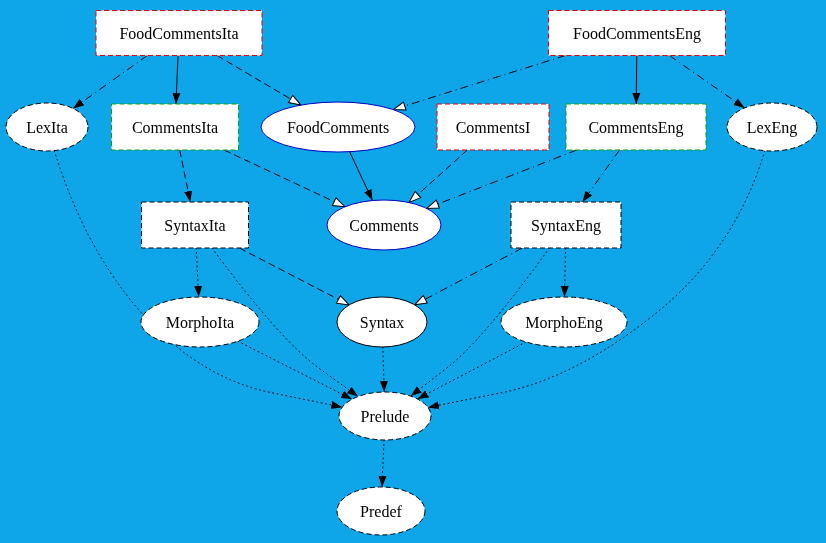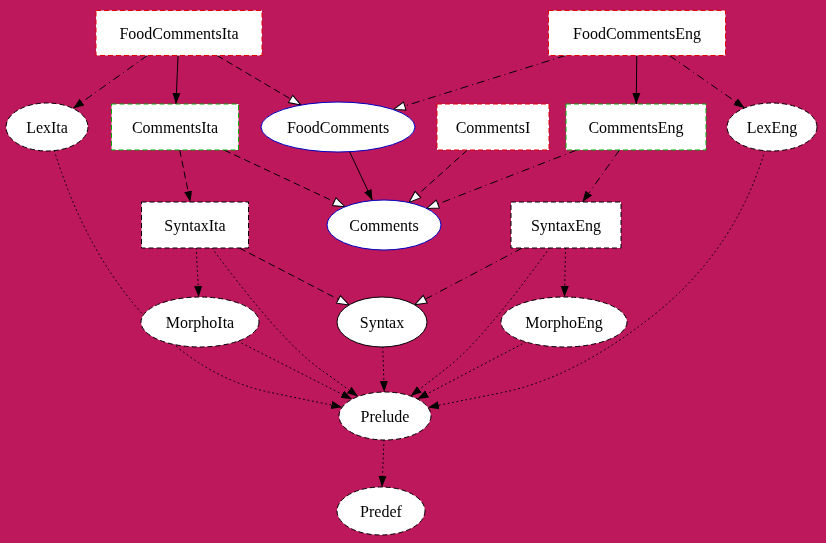--- a/index.html
+++ b/index.html
@@ -4,21 +4,21 @@
 <style>
   html, body {
     margin: 0;
     padding: 0;
     background: #ffffff;
   }
   .canvas {
     position: relative;
     width: 826px;
     height: 543px;
-    background: #be185d;
+    background: #0ea5e9;
     overflow: hidden;
   }
   svg {
     display: block;
     width: 826px;
     height: 543px;
   }
   text {
     font-family: "Liberation Serif", "DejaVu Serif", serif;
     font-size: 16px;

